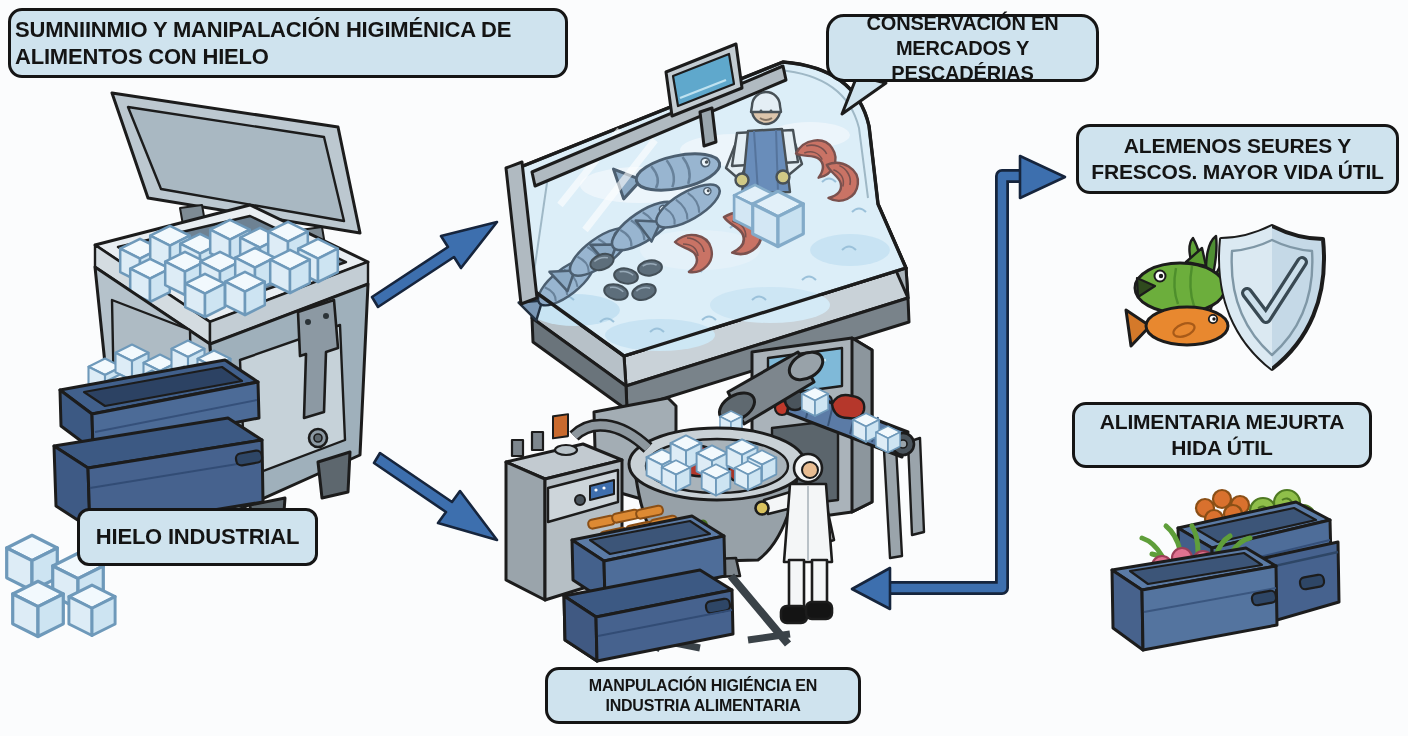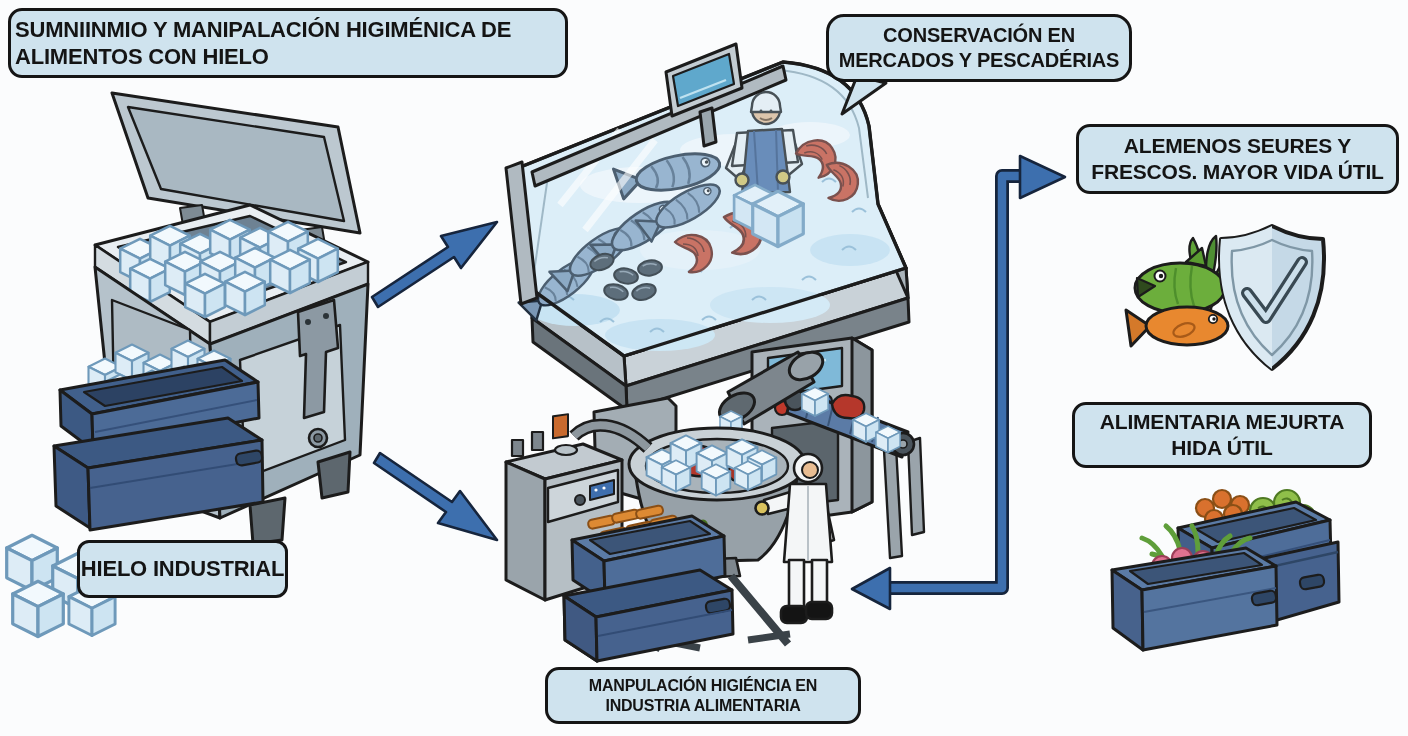--- a/index.html
+++ b/index.html
@@ -15,24 +15,24 @@
     border:3px solid var(--label-border,#151515);
     color:var(--text-color,#141414);
     font-weight:700;white-space:pre-line;
     display:flex;align-items:center;justify-content:center;
     text-align:center;letter-spacing:-0.2px;line-height:1.25;
   }
   .label.title{
     left:8px;top:8px;width:560px;height:70px;border-radius:14px;
     font-size:22px;justify-content:flex-start;text-align:left;padding:4px 4px;
   }
-  .label.conservation{left:826px;top:14px;width:306px;height:68px;border-radius:18px;font-size:20px;}
+  .label.conservation{left:826px;top:14px;width:273px;height:68px;border-radius:18px;font-size:20px;}
   .label.benefits{left:1076px;top:124px;width:323px;height:70px;border-radius:14px;font-size:21px;text-align:center;}
   .label.resistance{left:1072px;top:402px;width:300px;height:66px;border-radius:14px;font-size:21px;}
-  .label.ice{left:77px;top:540px;width:211px;height:58px;border-radius:12px;font-size:22px;}
+  .label.ice{left:77px;top:508px;width:241px;height:58px;border-radius:12px;font-size:22px;}
   .label.handling{left:545px;top:667px;width:316px;height:57px;border-radius:14px;font-size:16px;}
 </style>
 </head>
 <body>
 
 <div class="stage">
 
 <svg width="1408" height="736" viewBox="0 0 1408 736">
   <defs>
     <g id="cube" stroke="#6e99ba" stroke-width="1.4" stroke-linejoin="round">

